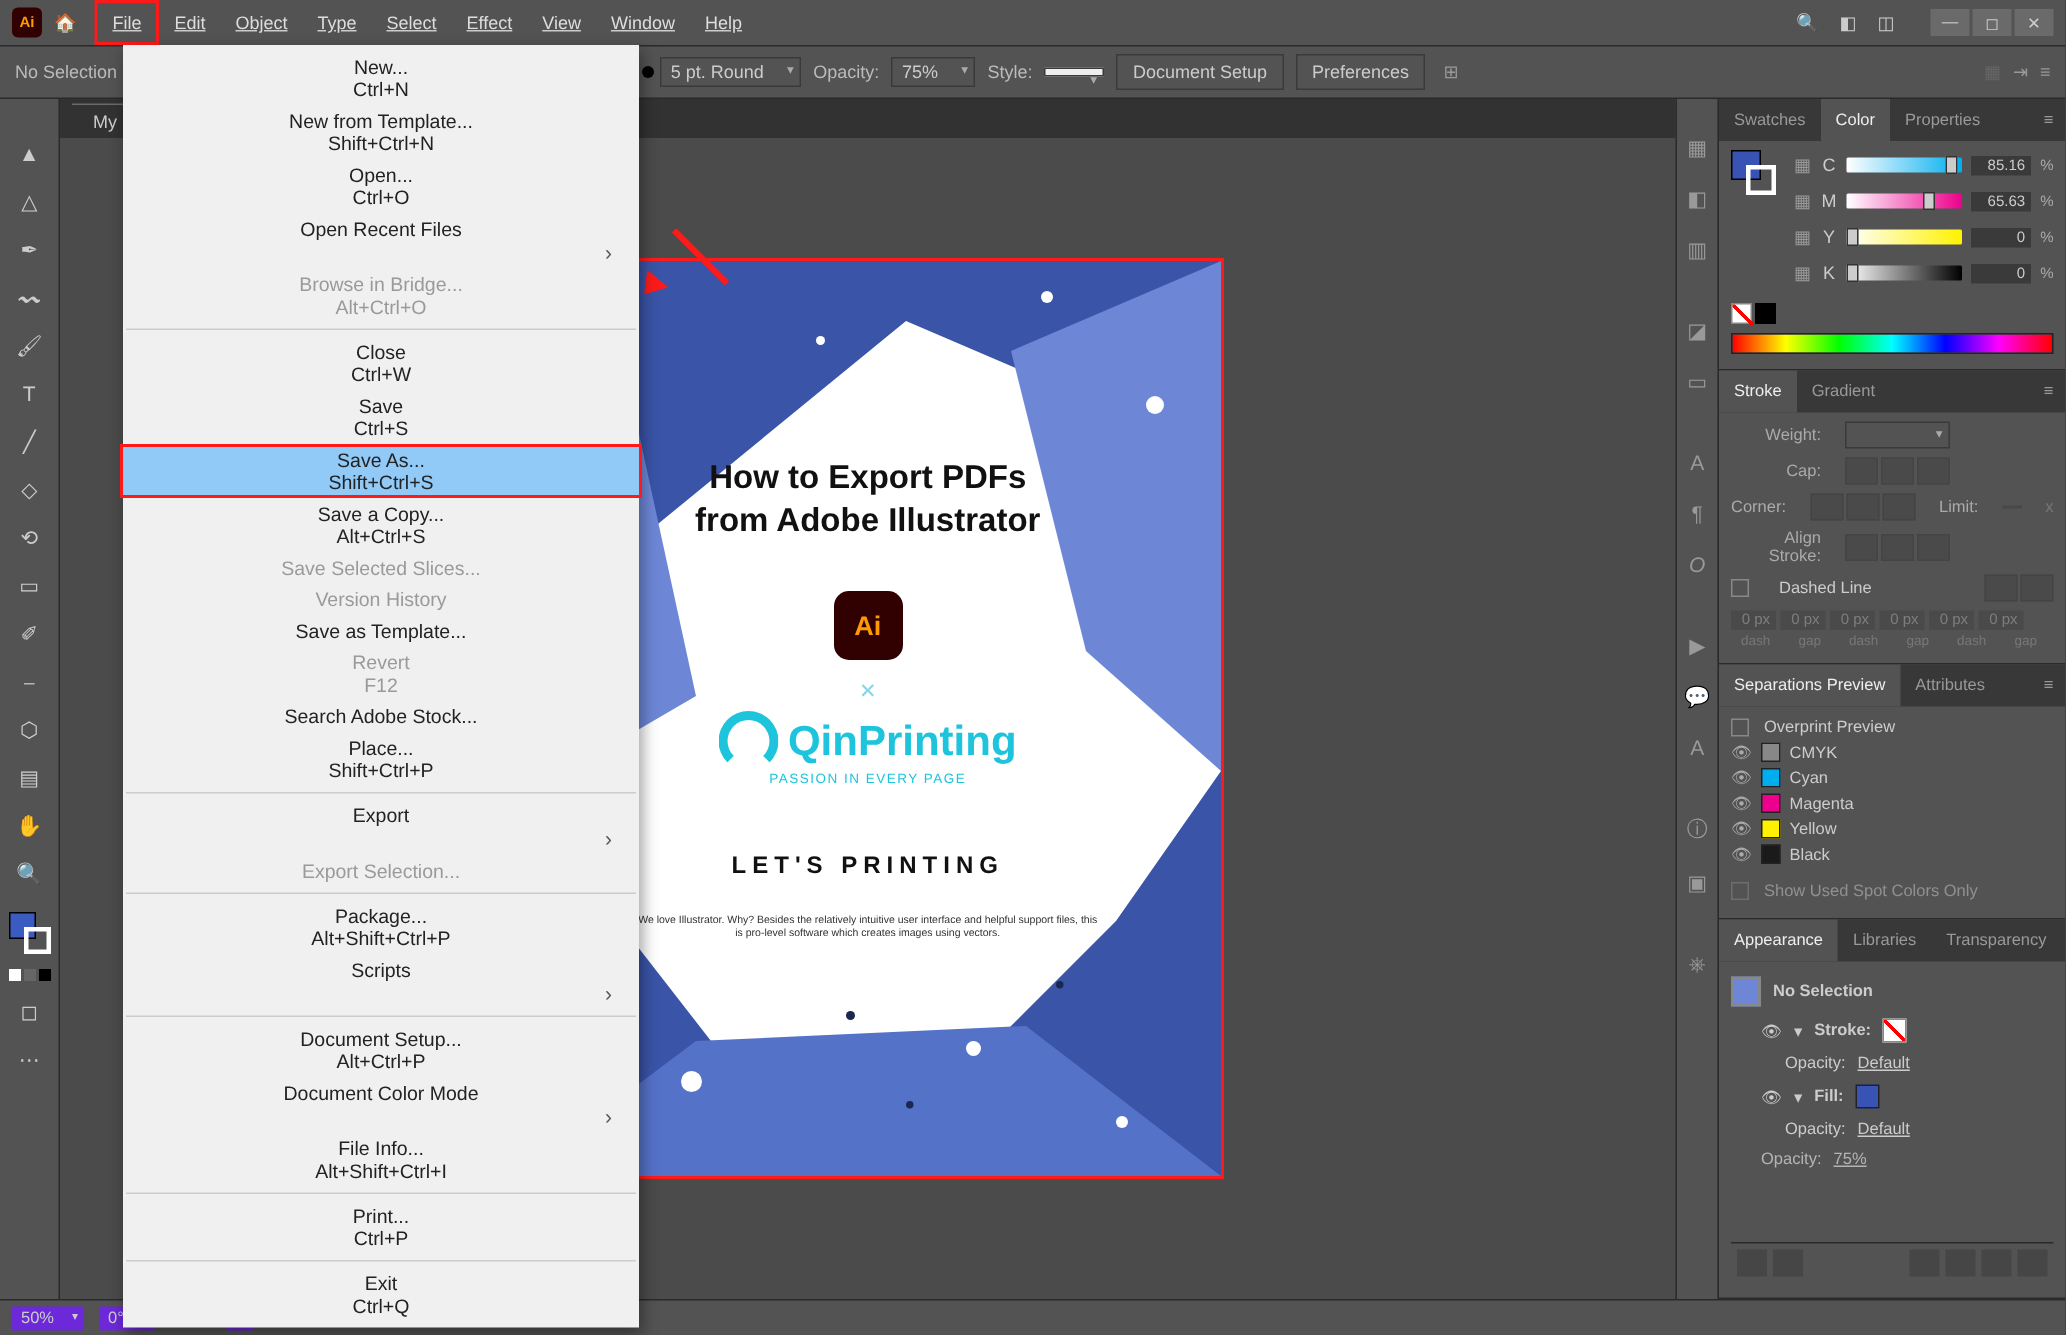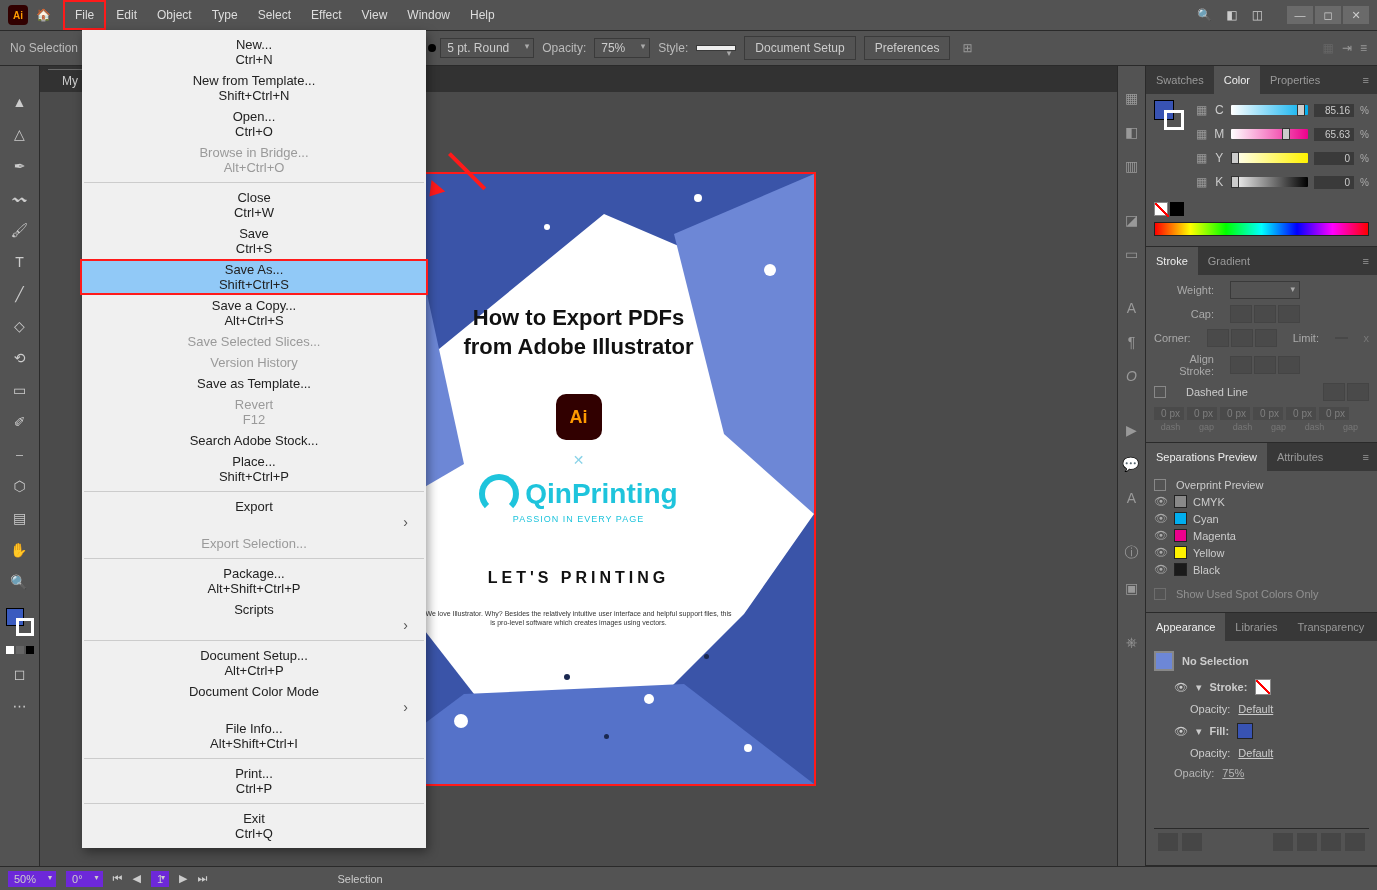--- a/index.html
+++ b/index.html
@@ -113,21 +113,21 @@
 .dots-dark{position:absolute;background:#1a2850;border-radius:50%}
 
 svg.tri{position:absolute}
 </style>
 </head>
 <body>
 
 <div class="topbar">
   <div class="app-icon">Ai</div>
   <span class="home-icon">🏠</span>
-  <div id="menu-items" style="display: flex;">
+  <div id="menu-items" style="display: flex; text-decoration: underline;">
       <div class="menu-item highlighted">File</div>
       <div class="menu-item">Edit</div>
       <div class="menu-item">Object</div>
       <div class="menu-item">Type</div>
       <div class="menu-item">Select</div>
       <div class="menu-item">Effect</div>
       <div class="menu-item">View</div>
       <div class="menu-item">Window</div>
       <div class="menu-item">Help</div>
     </div>
@@ -241,20 +241,23 @@
       <span>New...</span>
       <span>Ctrl+N</span>
     </div>
     <div class="dd-item">
       <span>New from Template...</span>
       <span>Shift+Ctrl+N</span>
     </div>
     <div class="dd-item">
       <span>Open...</span>
       <span>Ctrl+O</span>
+    </div>
+    <div class="dd-item dd-sub">
+      <span>Open Recent Files</span>
     </div>
     <div class="dd-item disabled">
       <span>Browse in Bridge...</span>
       <span>Alt+Ctrl+O</span>
     </div>
     <div class="dd-sep"></div>
     <div class="dd-item">
       <span>Close</span>
       <span>Ctrl+W</span>
     </div>

